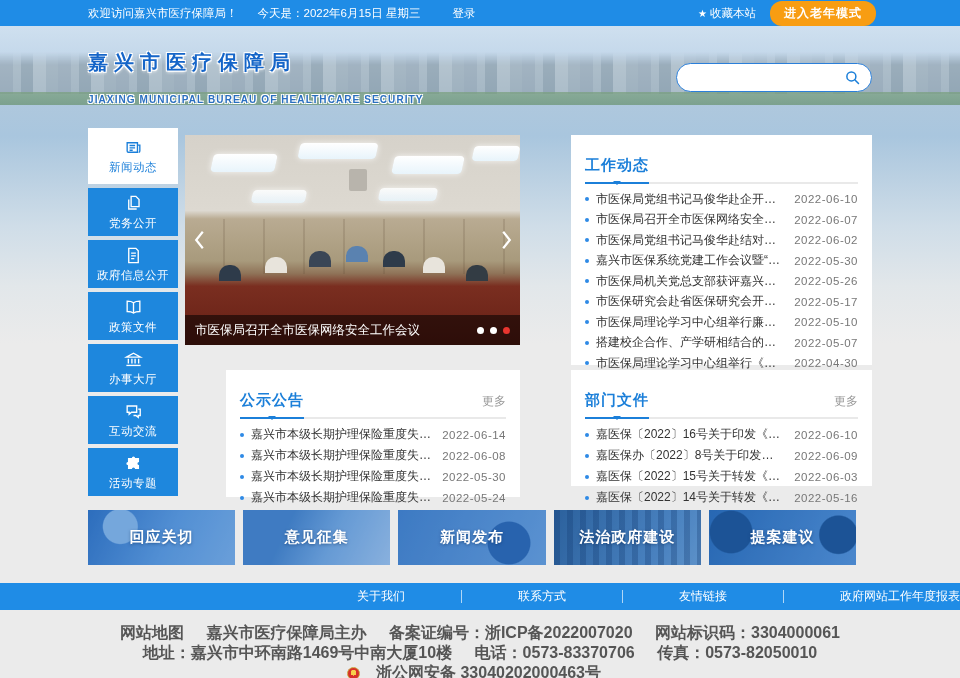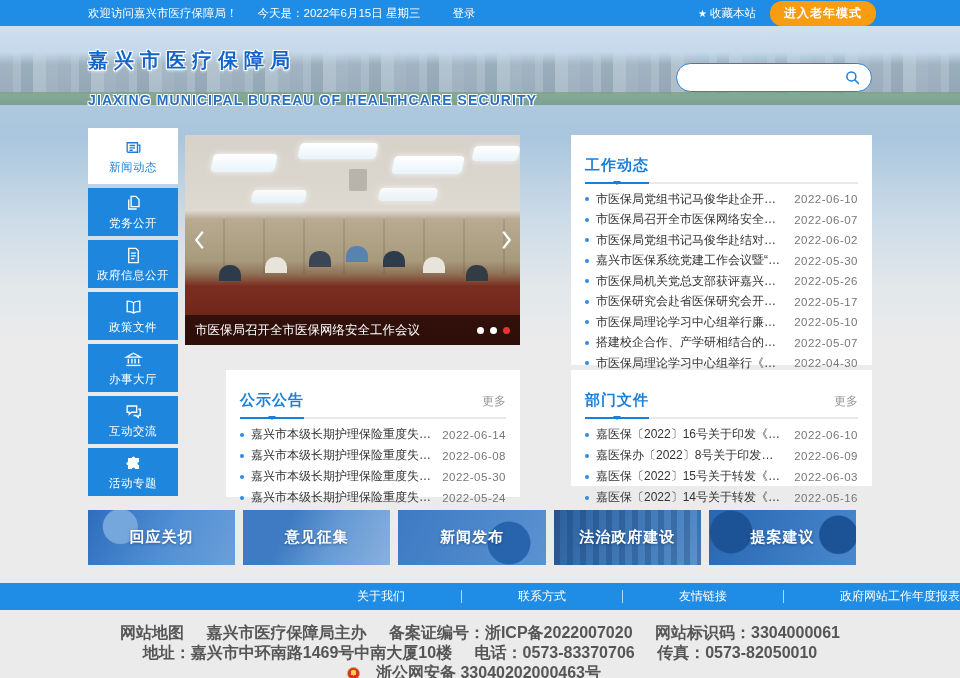--- a/index.html
+++ b/index.html
@@ -32,21 +32,21 @@
   .hero-bg .dome { position:absolute; top:30px; left:700px; width:170px; height:34px;
     background:radial-gradient(ellipse 85px 30px at 50% 100%, rgba(245,248,250,.85) 0 58%, transparent 60%); }
   .hero-bg .green { position:absolute; top:66px; left:0; right:0; height:13px; opacity:.75;
     background:linear-gradient(180deg,#7ba181,#6b9474); }
   
   .header { position:relative; z-index:5; height:102px; display:flex; align-items:center;
     padding:0 88px; }
   .logo { cursor:default; }
   .site-name { font-size:20px; font-weight:bold; color:#1565c8; letter-spacing:6px;
     text-shadow:-1px -1px 0 #fff,1px -1px 0 #fff,-1px 1px 0 #fff,1px 1px 0 #fff,0 2px 3px rgba(255,255,255,.8); }
-  .site-name-en { font-size:14px; font-weight:bold; color:#2a6fc0; letter-spacing:1.1px; margin-top:18px;
+  .site-name-en { font-size:10px; font-weight:bold; color:#2a6fc0; letter-spacing:1.1px; margin-top:18px;
     text-shadow:-1px -1px 0 #fff,1px -1px 0 #fff,-1px 1px 0 #fff,1px 1px 0 #fff; }
   .search-box { margin-left:auto; width:196px; height:29px; background:#fff;
     border:1px solid #2b7fd9; border-radius:15px; display:flex; align-items:center; padding:0 11px; }
   .search-box input { flex:1; border:none; outline:none; font-size:12px; background:transparent; min-width:0; }
   .search-box .sicon { width:15px; height:15px; cursor:pointer; flex:0 0 auto; }
   
   .main { position:relative; z-index:4; margin:0 88px; display:flex; align-items:flex-start; }
   
   .sidebar { width:90px; display:flex; flex-direction:column; }
   .side-item { height:48px; margin-bottom:4px; background:#1e87dd; color:#fff; cursor:pointer;

